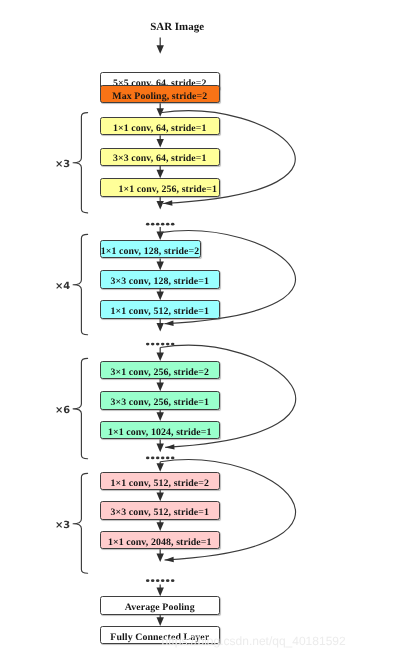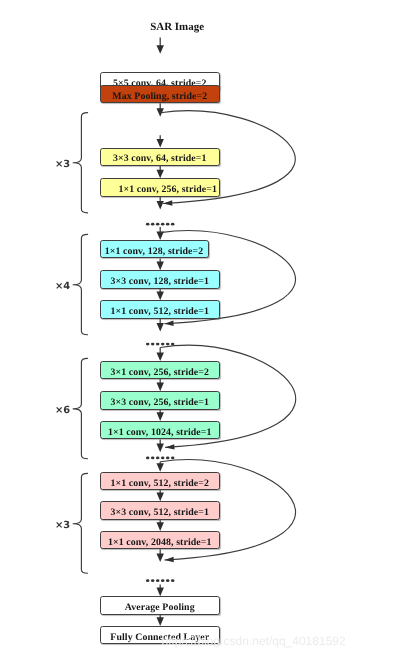--- a/index.html
+++ b/index.html
@@ -102,33 +102,36 @@
       <path d="M 156.5 587.6 L 163.89999999999998 587.6 L 160.2 596.2 Z" fill="#2e2e2e"></path>
       <line x1="160.2" y1="614.2" x2="160.2" y2="618.5" stroke="#404040" stroke-width="1.3"></line>
       <path d="M 156.5 617.3 L 163.89999999999998 617.3 L 160.2 625.9 Z" fill="#2e2e2e"></path>
     </svg>
 
   <div class="caption" style="left:0;top:20.6px;width:320.3px;">SAR Image</div>
 
   <div class="node" style="left:99.5px;top:53.8px;width:120.5px;height:18.4px;background:#ffffff;margin-top:18px;">
     <span>5×5 conv, 64, stride=2</span>
   </div>
-  <div class="node" style="left:99.5px;top:84.9px;width:120.5px;height:18.4px;background:#c2410c;">
+  <div class="node" style="left:99.5px;top:84.9px;width:120.5px;height:18.4px;background:#f97316;">
     <span>Max Pooling, stride=2</span>
   </div>
 
+  <div class="node" style="left:99.5px;top:116.8px;width:120.5px;height:18.4px;background:#ffff99;">
+    <span>1×1 conv, 64, stride=1</span>
+  </div>
   <div class="node" style="left:99.5px;top:147.5px;width:120.5px;height:18.4px;background:#ffff99;">
     <span>3×3 conv, 64, stride=1</span>
   </div>
   <div class="node" style="left:99.5px;top:178.3px;width:120.5px;height:18.4px;background:#ffff99;padding-left:16px;">
     <span>1×1 conv, 256, stride=1</span>
   </div>
   <div class="mult" style="left:55.0px;top:159.4px;">×3</div>
 
-  <div class="node" style="left:99.5px;top:240.1px;width:109px;height:18.4px;background:#99ffff;">
+  <div class="node" style="left:99.5px;top:240.1px;width:101px;height:18.4px;background:#99ffff;">
     <span>1×1 conv, 128, stride=2</span>
   </div>
   <div class="node" style="left:99.5px;top:270.2px;width:120.5px;height:18.4px;background:#99ffff;">
     <span>3×3 conv, 128, stride=1</span>
   </div>
   <div class="node" style="left:99.5px;top:300.2px;width:120.5px;height:18.4px;background:#99ffff;">
     <span>1×1 conv, 512, stride=1</span>
   </div>
   <div class="mult" style="left:55.0px;top:281.0px;">×4</div>
 

